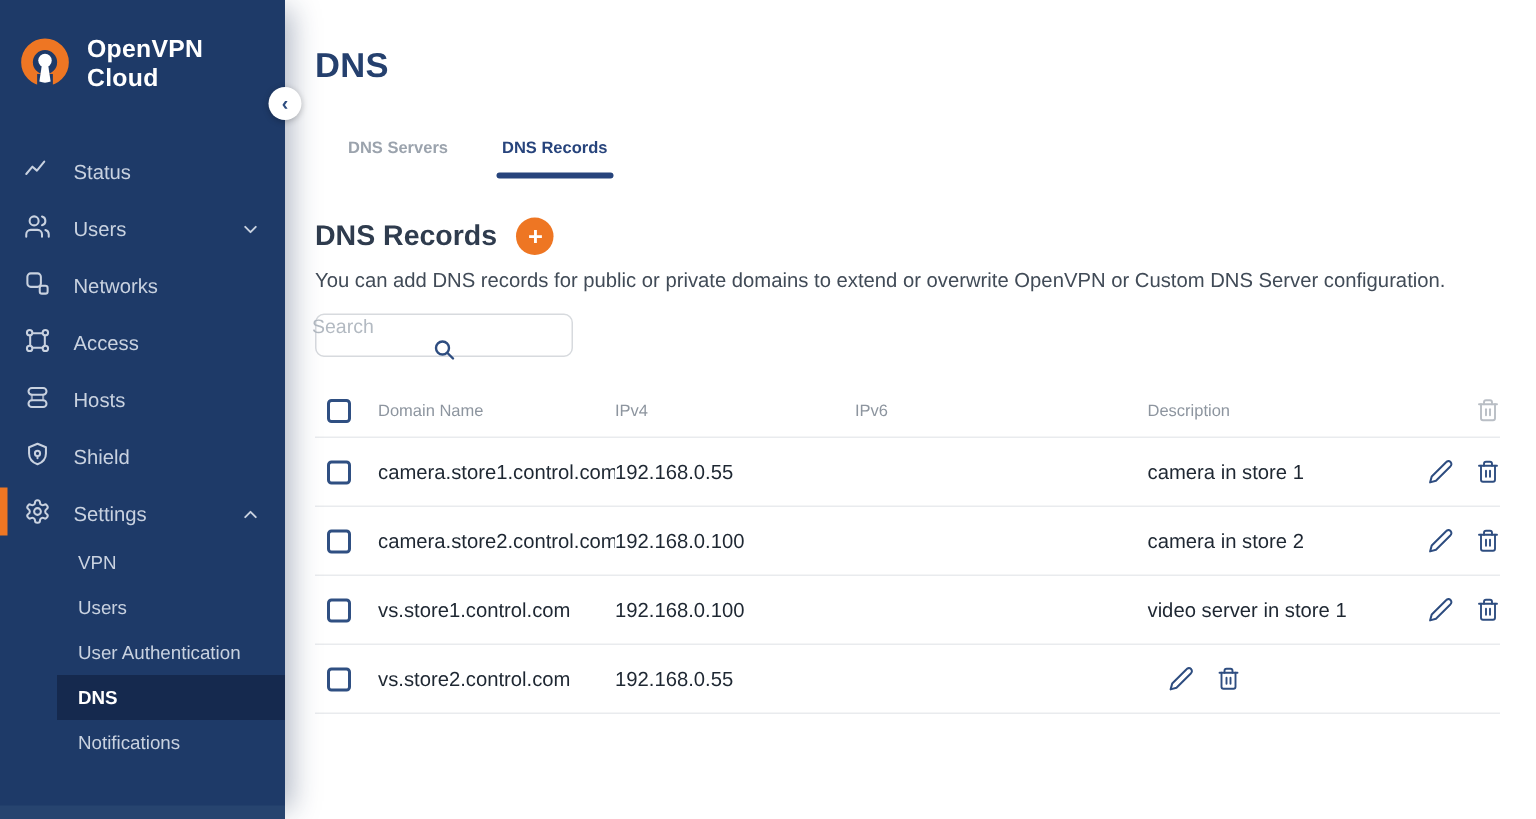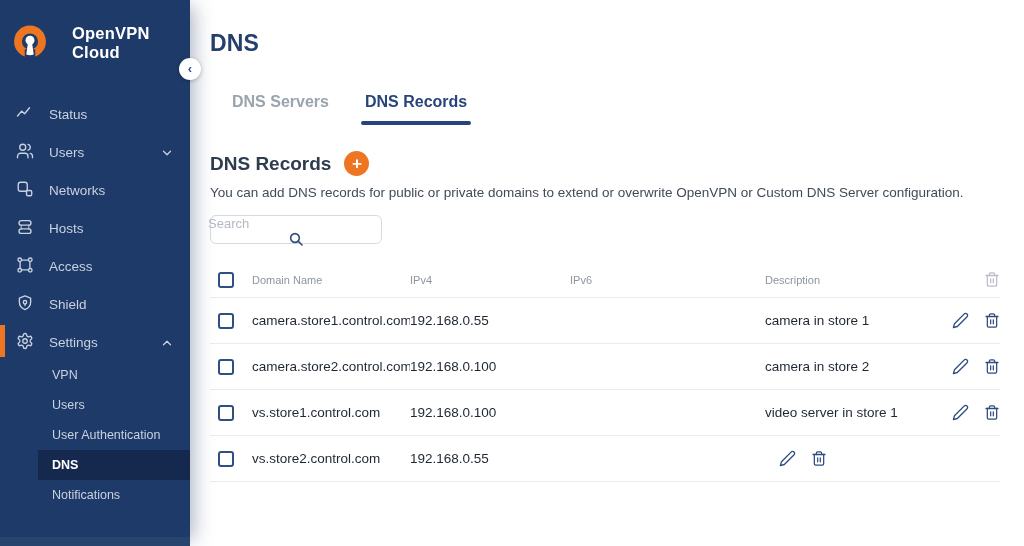--- a/index.html
+++ b/index.html
@@ -3,21 +3,21 @@
 <meta charset="utf-8">
 <style>
   * { margin:0; padding:0; box-sizing:border-box; }
   html,body { width:1024px; height:546px; overflow:hidden;
     font-family:"Liberation Sans","DejaVu Sans",sans-serif; background:#fff; }
   .app { display:flex; width:1024px; height:546px; }
 
   
   .sidebar { position:relative; width:190px; height:546px; background:#1e3a68;
     box-shadow:10px 0 18px -6px rgba(24,44,84,.35); z-index:5; flex:0 0 190px; }
-  .brand { display:flex; align-items:center; gap:24px; padding:24px 28px 14px 12px; }
+  .brand { display:flex; align-items:center; gap:10px; padding:24px 28px 14px 12px; }
   .brand-name { color:#fff; font-size:16.5px; font-weight:bold; letter-spacing:.2px; }
   .nav { margin-top:18px; }
   .nav-item { position:relative; display:flex; align-items:flex-end; gap:15px;
     padding:10px 16px; color:#c9d2e0; font-size:13.5px; cursor:pointer; }
   .nav-item .chev { margin-left:auto; display:flex; }
   .nav-item.section-active::before { content:""; position:absolute; left:0; top:3px;
     bottom:3px; width:5px; background:#ee7623; }
   .nav-icon { width:18px; height:18px; flex:0 0 18px; display:flex; }
   .subnav { }
   .sub-item { position:relative; padding:8px 10px 8px 52px; font-size:12.5px;
@@ -31,21 +31,21 @@
   .collapse-btn { position:absolute; right:-11px; top:58px; width:22px; height:22px;
     border-radius:50%; background:#fff; border:none; box-shadow:0 1px 4px rgba(0,0,0,.25);
     color:#2e4d80; font-size:13px; font-weight:bold; line-height:20px; text-align:center;
     cursor:pointer; z-index:9; }
 
   
   .main { flex:1; padding:30px 24px 0 20px; position:relative; background:#fff; }
   .page-title { color:#25406e; font-size:23px; font-weight:bold; letter-spacing:.2px; }
 
   .tabs { display:flex; gap:28px; margin:36px 0 0 18px; }
-  .tab { position:relative; font-size:16px; font-weight:bold; color:#9ba3ad;
+  .tab { position:relative; font-size:11px; font-weight:bold; color:#9ba3ad;
     padding:0 4px 14px 4px; cursor:pointer; }
   .tab.active { color:#27447c; }
   .tab.active::after { content:""; position:absolute; left:0; right:0; bottom:0;
     height:4px; border-radius:3px; background:#27447c; }
 
   .section-head { display:flex; align-items:center; gap:13px; margin-top:26px; }
   .section-title { font-size:19px; font-weight:bold; color:#2f3c4e; }
   .add-btn { width:25px; height:25px; border-radius:50%; background:#ee7623; border:none;
     color:#fff; font-size:17px; font-weight:bold; line-height:23px; text-align:center;
     cursor:pointer; }
@@ -132,40 +132,40 @@
           <svg width="18" height="18" viewBox="0 0 24 24" fill="none" stroke="currentColor" stroke-width="1.8" stroke-linecap="round" stroke-linejoin="round">
               <rect x="3" y="3" width="12" height="12" rx="3"></rect>
               <rect x="14" y="14" width="7" height="7" rx="2" fill="#1e3a68"></rect>
             </svg>
         </span>
         <span>Networks</span>
       </div>
 
       <div class="nav-item">
         <span class="nav-icon">
-          <svg width="18" height="18" viewBox="0 0 24 24" fill="none" stroke="currentColor" stroke-width="1.8" stroke-linecap="round" stroke-linejoin="round">
-              <rect x="4" y="3.5" width="16" height="6" rx="3"></rect>
-              <rect x="4" y="14.5" width="16" height="6" rx="3"></rect>
-              <path d="M7 9.5v5M17 9.5v5" opacity=".7"></path>
-            </svg>
-        </span>
-        <span>Hosts</span>
-      </div>
-
-      <div class="nav-item">
-        <span class="nav-icon">
           <svg width="18" height="18" viewBox="0 0 24 24" fill="none" stroke="currentColor" stroke-width="1.8">
               <rect x="5.5" y="5.5" width="13" height="13" rx="1"></rect>
               <circle cx="5" cy="5" r="2.4" fill="#1e3a68"></circle>
               <circle cx="19" cy="5" r="2.4" fill="#1e3a68"></circle>
               <circle cx="5" cy="19" r="2.4" fill="#1e3a68"></circle>
               <circle cx="19" cy="19" r="2.4" fill="#1e3a68"></circle>
             </svg>
         </span>
         <span>Access</span>
+      </div>
+
+      <div class="nav-item">
+        <span class="nav-icon">
+          <svg width="18" height="18" viewBox="0 0 24 24" fill="none" stroke="currentColor" stroke-width="1.8" stroke-linecap="round" stroke-linejoin="round">
+              <rect x="4" y="3.5" width="16" height="6" rx="3"></rect>
+              <rect x="4" y="14.5" width="16" height="6" rx="3"></rect>
+              <path d="M7 9.5v5M17 9.5v5" opacity=".7"></path>
+            </svg>
+        </span>
+        <span>Hosts</span>
       </div>
 
       <div class="nav-item">
         <span class="nav-icon">
           <svg width="18" height="18" viewBox="0 0 24 24" fill="none" stroke="currentColor" stroke-width="1.8" stroke-linecap="round" stroke-linejoin="round">
               <path d="M12 2.5l7.5 3v5.5c0 4.8-3.2 8-7.5 9.7-4.3-1.7-7.5-4.9-7.5-9.7V5.5z"></path>
               <circle cx="12" cy="11" r="2.3"></circle>
               <path d="M12 13.3v2"></path>
             </svg>
         </span>

